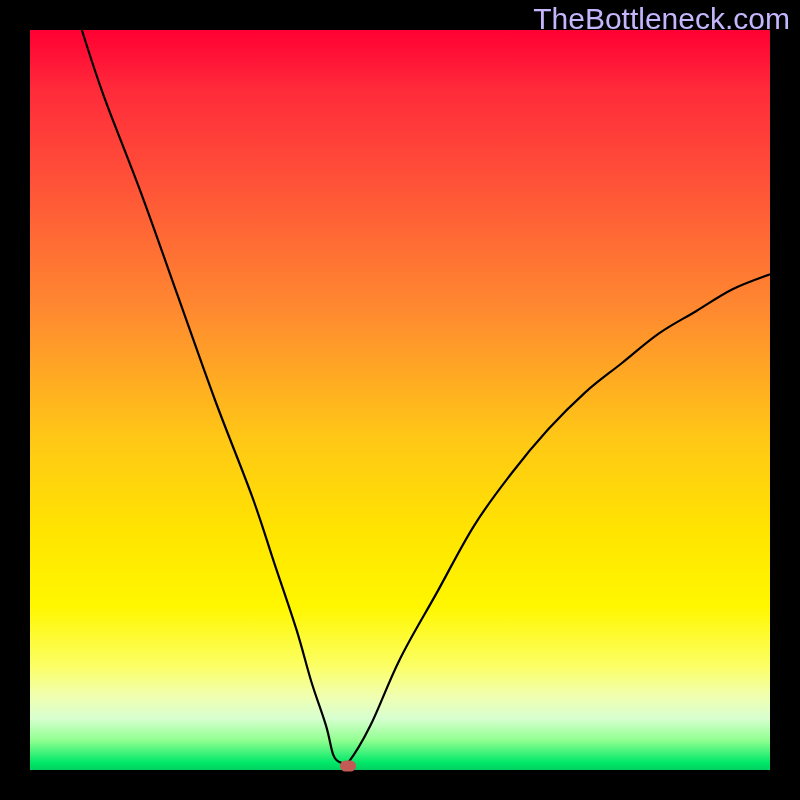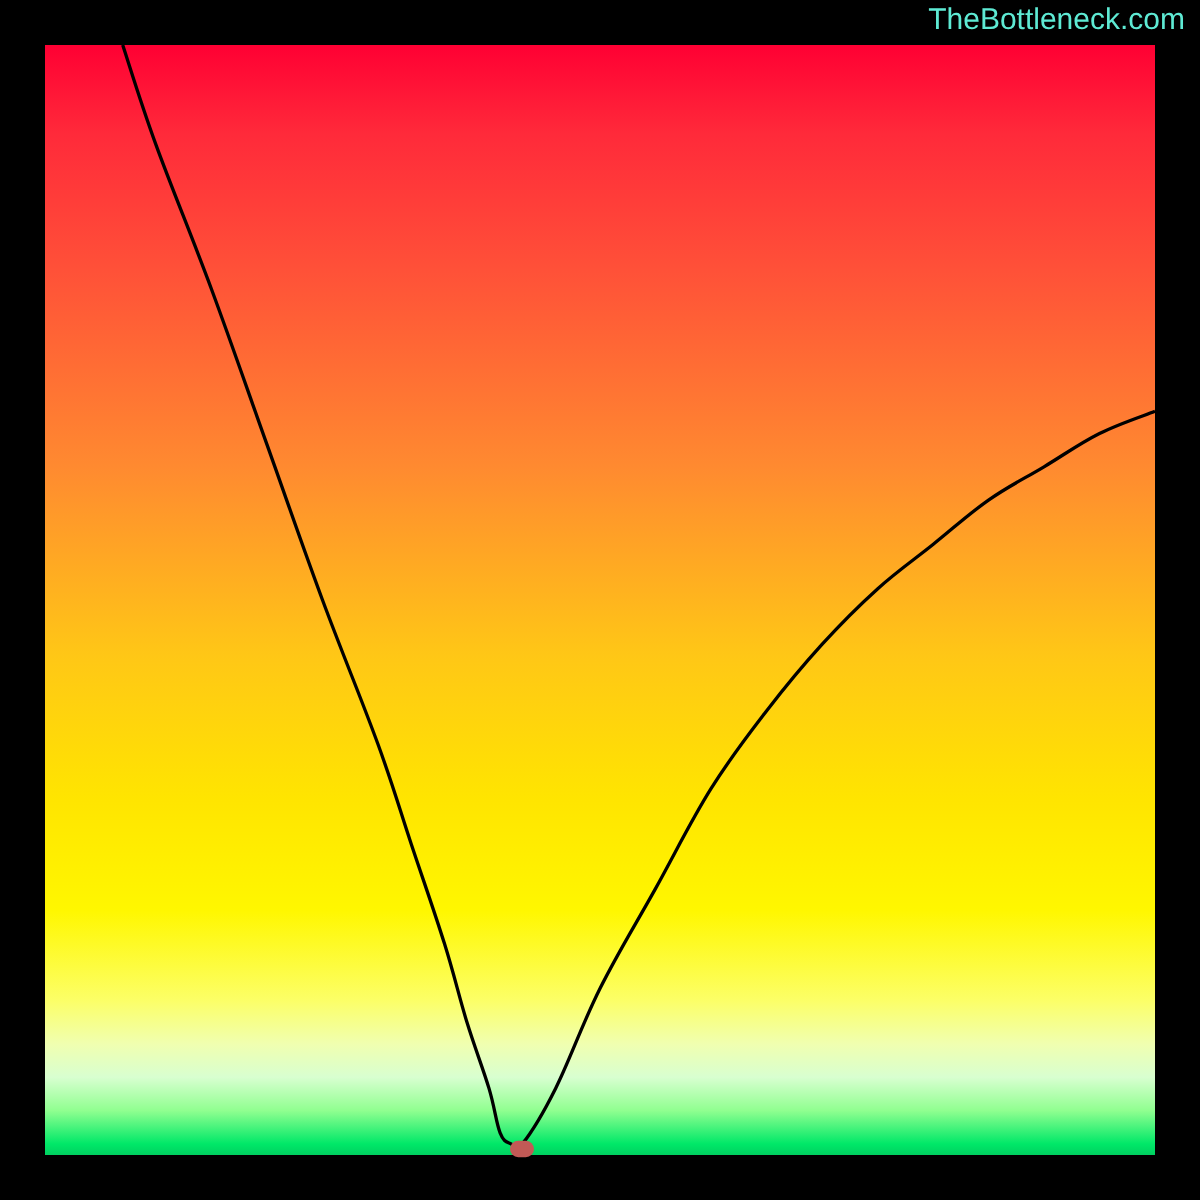--- a/index.html
+++ b/index.html
@@ -8,22 +8,22 @@
     height: 800px;
     background: #000;
     position: relative;
     font-family: Arial, Helvetica, sans-serif;
     overflow: hidden;
   }
   .watermark {
     position: absolute;
     top: 2px;
     right: 10px;
-    color: #5eead4;
-    font-size: 20px;
+    color: #c4b5fd;
+    font-size: 30px;
     font-weight: 500;
     z-index: 10;
   }
   .frame {
     position: absolute;
     left: 30px;
     top: 30px;
     width: 740px;
     height: 740px;
     background: #000;

